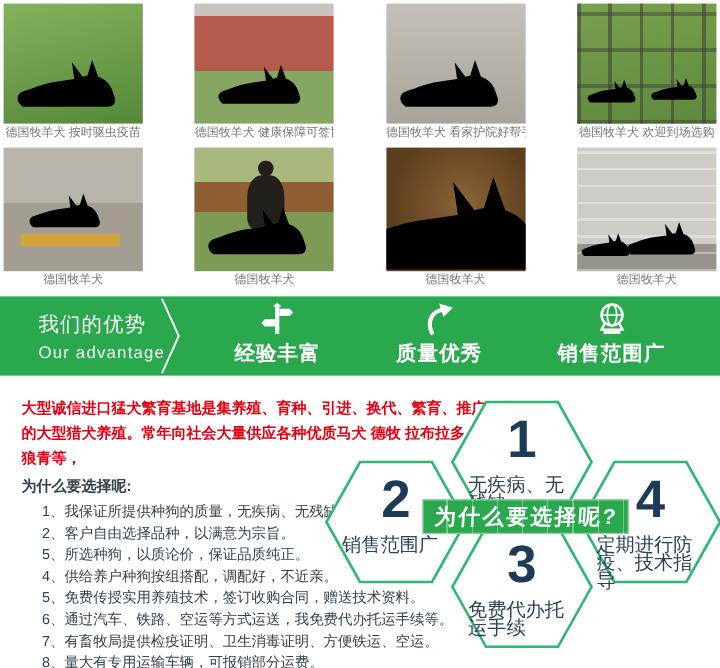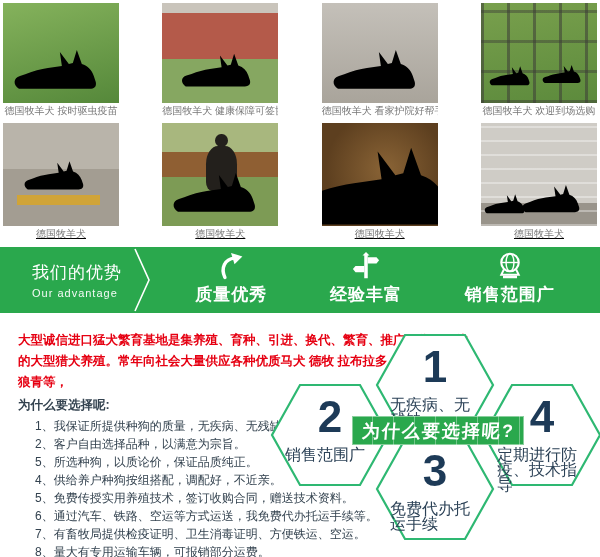--- a/index.html
+++ b/index.html
@@ -3,21 +3,21 @@
 <meta charset="utf-8">
 <style>
   * { margin:0; padding:0; box-sizing:border-box; }
   html,body { width:600px; height:557px; background:#fff; overflow:hidden;
     font-family:"Liberation Sans","DejaVu Sans",sans-serif; }
   .page { position:relative; width:600px; height:557px; background:#fff; }
 
   
   .gallery { padding-top:3px; }
   .g-row { display:flex; justify-content:space-between; padding:0 3px; }
-  .g-row.second { margin-top:6px;text-decoration:underline; }
+  .g-row.second { margin-top:6px; }
   .g-cell { width:116px; }
   .photo { position:relative; width:116px; height:100px; overflow:hidden; }
   .second .photo { height:103px; }
   .caption { font-size:10px; color:#777; text-align:center; line-height:13px; margin-top:1px;
     white-space:nowrap; overflow:hidden; }
   .dog { position:absolute; width:86%; left:7%; bottom:6%; }
 
   .p1 { background:linear-gradient(165deg,#85b25c,#55883a); }
   .p2 { background:linear-gradient(180deg,#c9c4bb 0 10%,#b45a4a 10% 56%,#86a761 56% 100%); }
   .p3 { background:linear-gradient(180deg,#c4c0b9,#a9a49b); }
@@ -44,21 +44,21 @@
     background:#23201c; border-radius:40% 40% 20% 20%; }
   .man::before { content:""; position:absolute; top:-26%; left:30%; width:42%; height:30%;
     background:#23201c; border-radius:50%; }
 
   
   .banner { position:relative; margin-top:7px; height:66px; background:#2aa84d;
     display:flex; color:#fff; }
   .banner-left { width:138px; display:flex; flex-direction:column; justify-content:center;
     padding-left:32px; }
   .banner-title { font-size:17px; font-weight:normal; letter-spacing:1px; }
-  .banner-sub { font-size:11px; letter-spacing:1px; margin-top:3px; opacity:.95; }
+  .banner-sub { font-size:14px; letter-spacing:1px; margin-top:3px; opacity:.95; }
   .chevron { position:absolute; left:133px; top:0; height:66px; width:20px; }
   .banner-items { flex:1; display:flex; justify-content:space-around;
     align-items:flex-end; padding:0 14px 7px 26px; }
   .adv-item { display:flex; flex-direction:column; align-items:center; gap:3px; }
   .adv-icon { height:28px; display:flex; align-items:center; }
   .adv-label { font-size:17px; font-weight:bold; letter-spacing:1px; white-space:nowrap; }
 
   
   .bottom { position:relative; height:245px; padding:17px 0 0 18px; }
   .intro-red { width:452px; color:#e60012; font-weight:bold; font-size:12.5px;
@@ -186,36 +186,36 @@
       <div class="banner-title">我们的优势</div>
       <div class="banner-sub">Our advantage</div>
     </div>
     <svg class="chevron" viewBox="0 0 20 66">
       <polyline points="2,2 16,33 2,64" fill="none" stroke="#ffffff" stroke-width="1.6"></polyline>
     </svg>
     <div class="banner-items">
       <div class="adv-item">
         <div class="adv-icon">
           <svg width="28" height="28" viewBox="0 0 32 32">
-            <path d="M9 29 C4 18 9 8 20 7" fill="none" stroke="#fff" stroke-width="4" stroke-linecap="round"></path>
-            <path d="M16 1 L29 5 L20 14 Z" fill="#fff"></path>
-          </svg>
-        </div>
-        <div class="adv-label">质量优秀</div>
-      </div>
-      <div class="adv-item">
-        <div class="adv-icon">
-          <svg width="28" height="28" viewBox="0 0 32 32">
             <rect x="14" y="3" width="4" height="27" fill="#fff"></rect>
             <path d="M16 0 L20 4 L12 4 Z" fill="#fff"></path>
             <path d="M18 6 L28 6 L31 9.5 L28 13 L18 13 Z" fill="#fff"></path>
             <path d="M14 16 L4 16 L1 19.5 L4 23 L14 23 Z" fill="#fff"></path>
           </svg>
         </div>
         <div class="adv-label">经验丰富</div>
+      </div>
+      <div class="adv-item">
+        <div class="adv-icon">
+          <svg width="28" height="28" viewBox="0 0 32 32">
+            <path d="M9 29 C4 18 9 8 20 7" fill="none" stroke="#fff" stroke-width="4" stroke-linecap="round"></path>
+            <path d="M16 1 L29 5 L20 14 Z" fill="#fff"></path>
+          </svg>
+        </div>
+        <div class="adv-label">质量优秀</div>
       </div>
       <div class="adv-item">
         <div class="adv-icon">
           <svg width="28" height="28" viewBox="0 0 32 32">
             <circle cx="16" cy="12" r="10" fill="none" stroke="#fff" stroke-width="2.4"></circle>
             <ellipse cx="16" cy="12" rx="4.5" ry="10" fill="none" stroke="#fff" stroke-width="1.6"></ellipse>
             <line x1="6" y1="12" x2="26" y2="12" stroke="#fff" stroke-width="1.6"></line>
             <path d="M23 20 L26 26 L6 26 L9 20" fill="none" stroke="#fff" stroke-width="2.2"></path>
             <rect x="8" y="27" width="16" height="3" fill="#fff"></rect>
           </svg>

